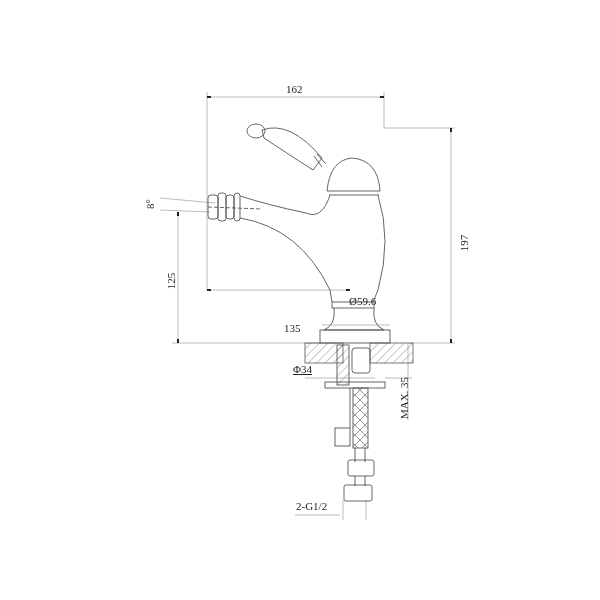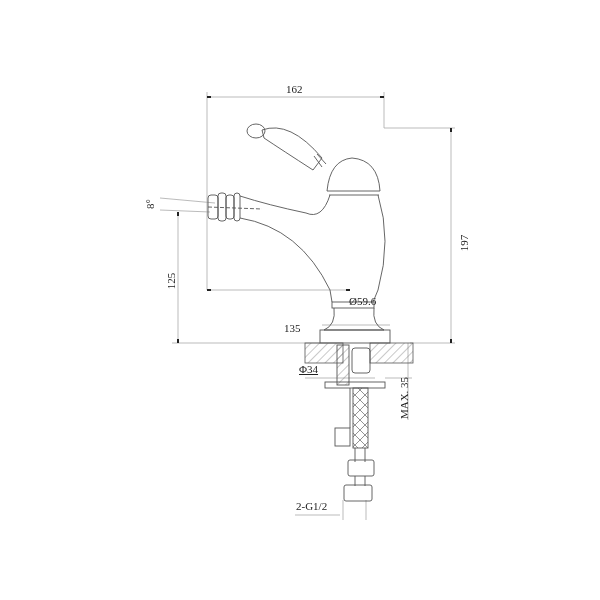--- a/index.html
+++ b/index.html
@@ -109,16 +109,16 @@
       <rect x="344" y="485" width="28" height="16" rx="2"></rect>
     </g>
   </svg>
 
   <span class="dim-label" style="left:286px; top:83px;">162</span>
   <span class="dim-label" style="left:284px; top:277px;margin-top:45px;">135</span>
   <span class="dim-label vert" style="left:456px; top:237px;">197</span>
   <span class="dim-label vert" style="left:163px; top:275px;">125</span>
   <span class="dim-label vert" style="left:145px; top:198px;">8°</span>
   <span class="dim-label" style="left:349px; top:295px;">Ø59.6</span>
-  <span class="dim-label" style="left:299px; top:363px;text-decoration:underline;">Φ34</span>
+  <span class="dim-label" style="left:293px; top:363px;text-decoration:underline;">Φ34</span>
   <span class="dim-label vert" style="left:383px; top:392px;">MAX. 35</span>
   <span class="dim-label" style="left:296px; top:500px;font-family:Liberation Serif, serif;">2-G1/2</span>
 </div>
 
 </body></html>

